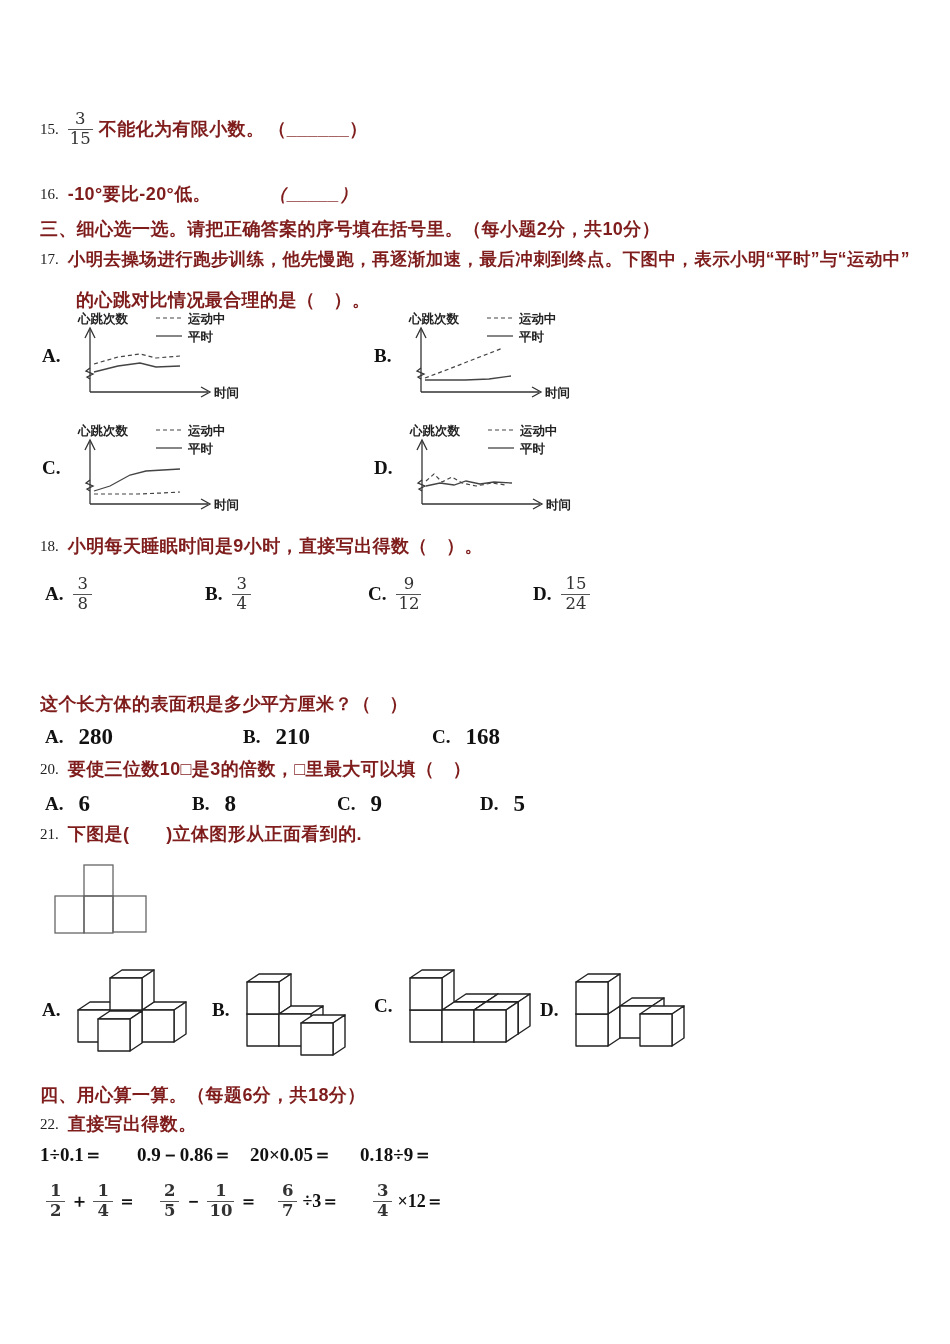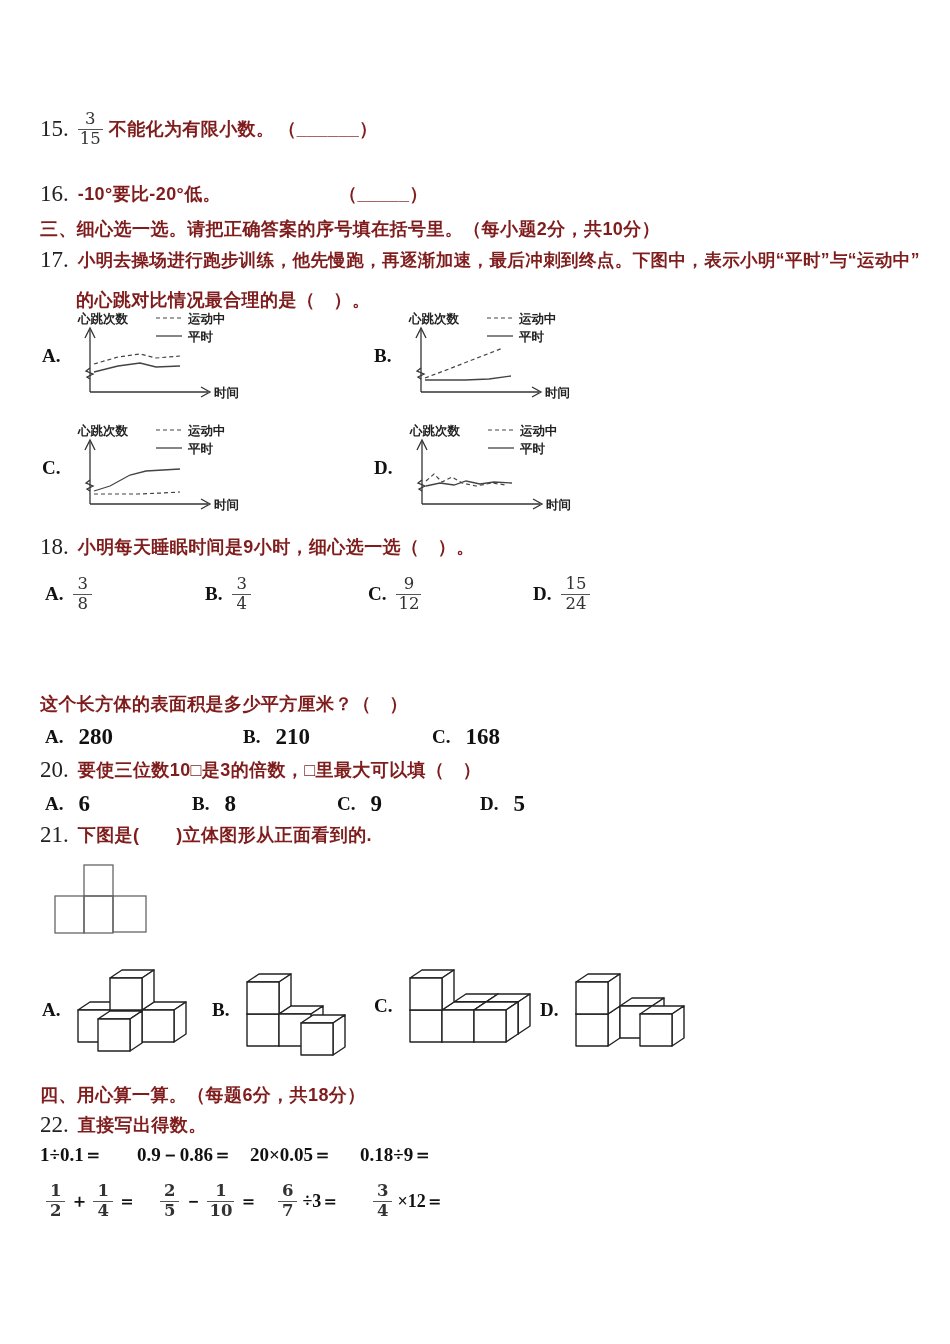--- a/index.html
+++ b/index.html
@@ -1,20 +1,20 @@
 <!DOCTYPE html>
 <html><head>
 <meta charset="utf-8">
 <style>
   html,body{margin:0;padding:0;background:#ffffff;}
   .page{position:relative;width:950px;height:1344px;background:#fff;color:#111;
         font-family:"Liberation Sans",sans-serif;overflow:hidden;}
   .row{position:absolute;display:flex;align-items:center;white-space:nowrap;}
   .cn{font-weight:700;font-size:18px;letter-spacing:.4px;color:#7f1d1d;}
-  .num{font-family:"Liberation Serif",serif;font-weight:400;font-size:23px;margin-right:9px;color:#222;}
+  .num{font-family:"Liberation Serif",serif;font-weight:400;font-size:15px;margin-right:9px;color:#222;}
   .blank{margin-left:4px;}
   .frac{display:inline-block;text-align:center;font-family:"DejaVu Serif",serif;
         font-size:16.5px;color:#333;vertical-align:middle;line-height:1.12;}
   .frac .fn{display:block;border-bottom:1.4px solid #555;padding:0 4px;}
   .frac .fd{display:block;padding:0 2px;}
   .opt-label{font-family:"Liberation Serif",serif;font-weight:700;font-size:19px;color:#111;}
   .opt-val{font-family:"Liberation Serif",serif;font-weight:700;font-size:23px;margin-left:15px;color:#111;}
   .opt-cell{position:absolute;display:flex;align-items:center;}
   .chart-cell{position:absolute;display:flex;align-items:center;}
   .chart-cell .opt-label{margin-right:6px;}
@@ -42,21 +42,21 @@
       <span class="fn">3</span>
       <span class="fd">15</span>
     </span>
     <span class="cn" style="margin-left:6px;">不能化为有限小数。</span>
     <span class="cn blank">（______）</span>
   </div>
 
   <div class="row" style="top:180px;left:40px;height:28px;justify-content:space-between;">
     <span class="num">16.</span>
     <span class="cn">-10°要比-20°低。</span>
-    <span class="cn blank" style="margin-left:118px;">（_____）</span>
+    <span class="cn blank" style="margin-left:58px;font-style:italic;">（_____）</span>
   </div>
 
   <div class="row" style="top:217px;left:40px;">
     <span class="cn">三、细心选一选。请把正确答案的序号填在括号里。（每小题2分，共10分）</span>
   </div>
 
   <div class="row" style="top:247px;left:40px;">
     <span class="num">17.</span>
     <span class="cn" style="font-size:17.5px;">小明去操场进行跑步训练，他先慢跑，再逐渐加速，最后冲刺到终点。下图中，表示小明“平时”与“运动中”</span>
   </div>
@@ -135,21 +135,21 @@
       <path class="ax" d="M24,84 L142,84"></path>
       <path class="ax" d="M135,79 L144,84 L135,89"></path>
       <text class="svglab" x="148" y="89">时间</text>
       <path class="curve-dash" d="M28,61 L36,54 L44,62 L54,57 L64,63 L78,66 L94,63 L108,65"></path>
       <path class="curve-solid" d="M28,66 L42,63 L56,65 L68,61 L82,64 L96,62 L114,63"></path>
     </svg>
   </div>
 
   <div class="row" style="top:534px;left:40px;text-align:center;">
     <span class="num">18.</span>
-    <span class="cn">小明每天睡眠时间是9小时，细心选一选（　）。</span>
+    <span class="cn">小明每天睡眠时间是9小时，直接写出得数（　）。</span>
   </div>
   <div class="opt-cell" style="top:566px;left:45px;height:56px;">
     <span class="opt-label">A.</span>
     <span class="frac" style="margin-left:10px;">
       <span class="fn">3</span>
       <span class="fd">8</span>
     </span>
   </div>
   <div class="opt-cell" style="top:566px;left:205px;height:56px;">
     <span class="opt-label">B.</span>

